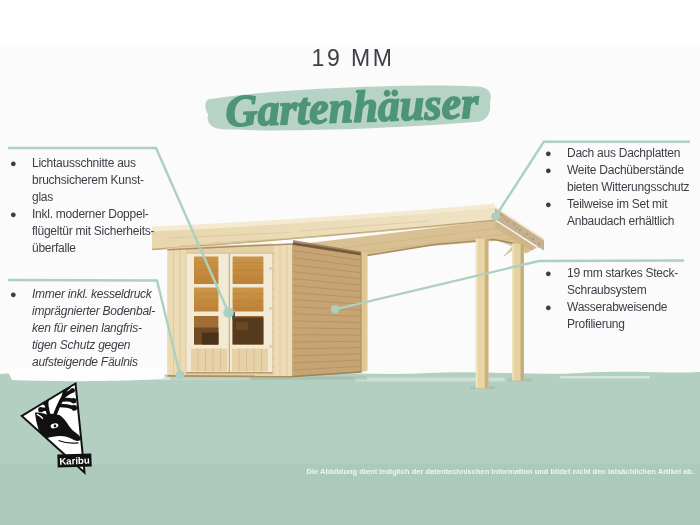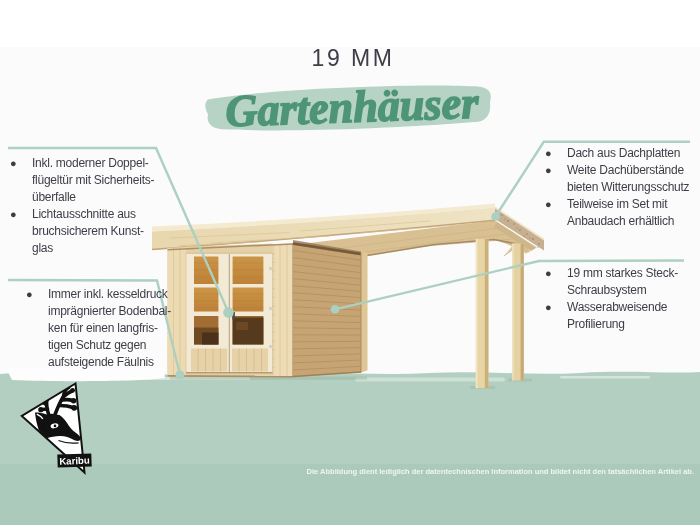--- a/index.html
+++ b/index.html
@@ -290,25 +290,25 @@
       <text x="74.5" y="464.2" text-anchor="middle" font-size="9.6" font-weight="bold" fill="#ffffff" font-family="Liberation Sans">Karibu</text>
     </g>
   </g>
 
   <text x="694" y="473.5" text-anchor="end" font-size="7.5" font-weight="bold" fill="#eef6f1" font-family="Liberation Sans">Die Abbildung dient lediglich der datentechnischen Information und bildet nicht den tatsächlichen Artikel ab.</text>
 </svg>
 
 <div class="abs" style="left:3px;top:45px;width:700px;text-align:center;font-size:23px;letter-spacing:2.5px;color:#3e3e48;">19 MM</div>
 
 <div class="abs txt" style="left:11px;top:155px;width:168px;">
+  <div class="li">Lichtausschnitte aus<br>bruchsicherem Kunst-<br>glas</div>
   <div class="li">Inkl. moderner Doppel-<br>flügeltür mit Sicherheits-<br>überfalle</div>
-  <div class="li">Lichtausschnitte aus<br>bruchsicherem Kunst-<br>glas</div>
 </div>
 
-<div class="abs txt" style="left:27px;top:286px;width:168px;">
+<div class="abs txt" style="left:11px;top:286px;width:168px;font-style:italic;">
   <div class="li">Immer inkl. kesseldruck<br>imprägnierter Bodenbal-<br>ken für einen langfris-<br>tigen Schutz gegen<br>aufsteigende Fäulnis</div>
 </div>
 
 <div class="abs txt" style="left:546px;top:145px;width:160px;">
   <div class="li">Dach aus Dachplatten</div>
   <div class="li">Weite Dachüberstände<br>bieten Witterungsschutz</div>
   <div class="li">Teilweise im Set mit<br>Anbaudach erhältlich</div>
 </div>
 
 <div class="abs txt" style="left:546px;top:265px;width:160px;">

